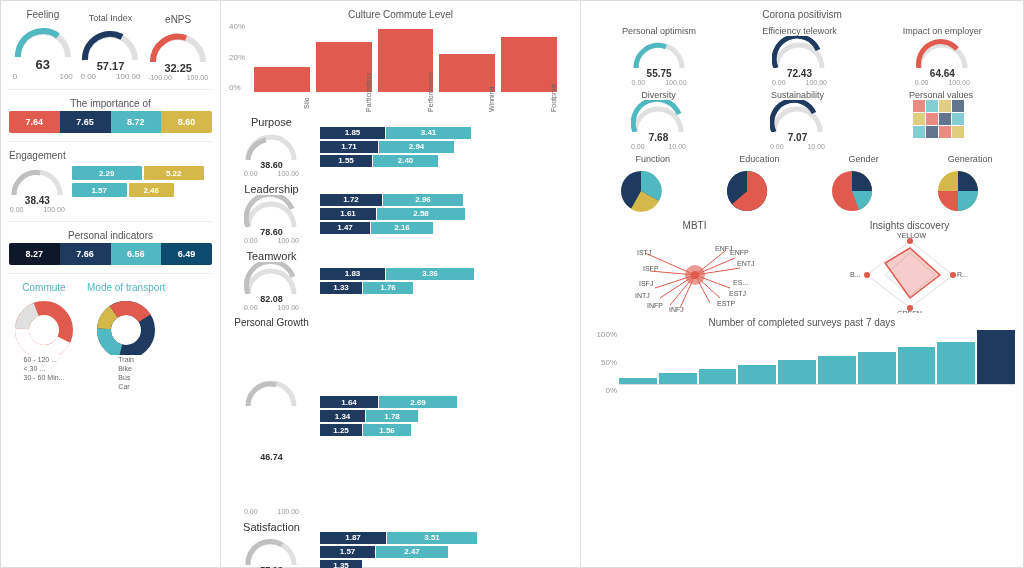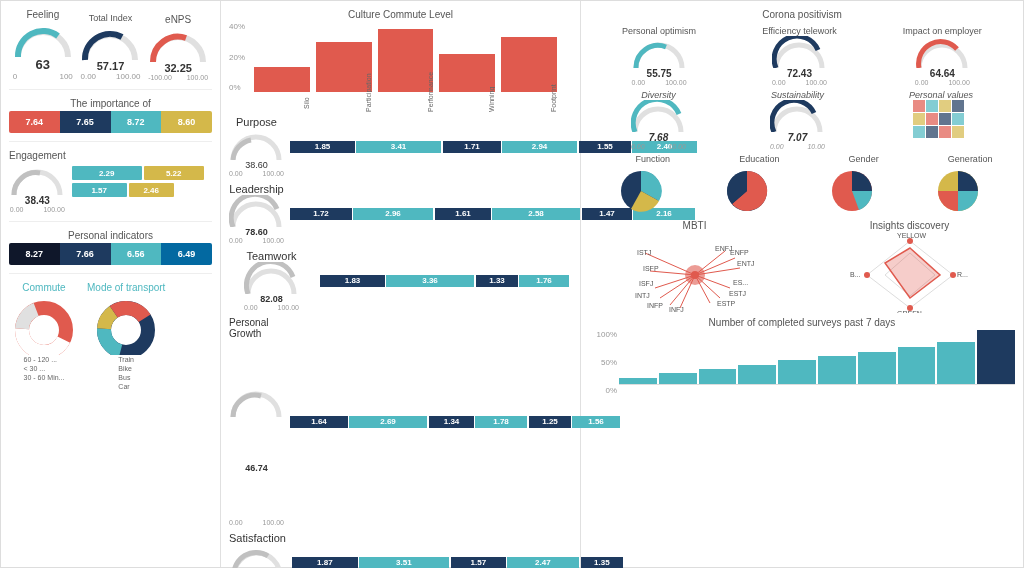--- a/index.html
+++ b/index.html
@@ -40,32 +40,32 @@
     .pi-section { }
     .pi-bars { display: flex; width: 100%; height: 22px; overflow: hidden; border-radius: 2px; }
     .pi-seg { display: flex; align-items: center; justify-content: center; color: white; font-size: 9px; font-weight: bold; }
     
     
     .bottom-row { display: flex; gap: 8px; align-items: flex-start; }
     .donut-container { display: flex; flex-direction: column; align-items: center; }
     
     
     .metric-row { display: flex; align-items: center; gap: 6px; margin-bottom: 3px; }
-    .metric-bars { display: flex; gap: 2px; flex: 1; }
+    .metric-bars { display: flex; flex-direction: column; gap: 2px; flex: 1; }
     .metric-bar-pair { display: flex; gap: 1px; }
     .mbar { height: 12px; display: flex; align-items: center; justify-content: center; color: white; font-size: 8px; font-weight: bold; }
     .mbar-dark { background: #1e3a5f; }
     .mbar-teal { background: #4fb8c0; }
     
     
     .corona-row { display: flex; justify-content: space-around; }
     .corona-item { display: flex; flex-direction: column; align-items: center; }
     
     
-    .diversity-row { display: flex; justify-content: space-around; font-style: italic; }
+    .diversity-row { display: flex; justify-content: space-around; }
     
     
     .pie-row { display: flex; justify-content: space-around; }
     .pie-item { display: flex; flex-direction: column; align-items: center; }
     .pie-item-label { font-size: 9px; color: #555; margin-bottom: 2px; margin-left: 24px; }
     
     
     .mbti-insights-row { display: flex; gap: 4px; }
     .mbti-section { flex: 1; display: flex; flex-direction: column; align-items: center; }
     .insights-section { flex: 1; display: flex; flex-direction: column; align-items: center; }
@@ -183,21 +183,21 @@
       <div class="pi-bars">
         <div class="pi-seg" style="background:#0f172a;width:25%">
             <span>8.27</span>
           </div>
         <div class="pi-seg" style="background:#1e3a5f;width:25%">
             <span>7.66</span>
           </div>
         <div class="pi-seg" style="background:#4fb8c0;width:25%">
             <span>6.56</span>
           </div>
-        <div class="pi-seg" style="background:#0369a1;width:25%">
+        <div class="pi-seg" style="background:#0c4a6e;width:25%">
             <span>6.49</span>
           </div>
       </div>
     </div>
 
     <div class="divider"></div>
 
     <div class="bottom-row">
       <div class="donut-container">
         <div class="section-title" style="color:#4fb8c0">Commute</div>
@@ -274,21 +274,21 @@
 
     <div style="display:flex;flex-direction:column;gap:3px;">
 
       <div class="metric-row">
         <div style="width:85px;display:flex;flex-direction:column;align-items:center;">
           <div style="font-size:11px;color:#333;font-weight:500">Purpose</div>
           <svg width="55" height="32">
             <path d="M 4 32 A 22 22 0 0 1 50 32" fill="none" stroke="#e0e0e0" stroke-width="5"></path>
             <path d="M 4 32 A 22 22 0 0 1 22 12" fill="none" stroke="#c0c0c0" stroke-width="5"></path>
           </svg>
-          <div style="font-size:9px;font-weight:normal">38.60</div>
+          <div style="font-size:9px;font-weight:bold">38.60</div>
           <div style="display:flex;justify-content:space-between;width:55px;font-size:7px;color:#999">
               <span>0.00</span>
               <span>100.00</span>
             </div>
         </div>
         <div class="metric-bars">
           <div class="metric-bar-pair">
             <div class="mbar mbar-dark" style="width:65px">
                 <span>1.85</span>
               </div>

